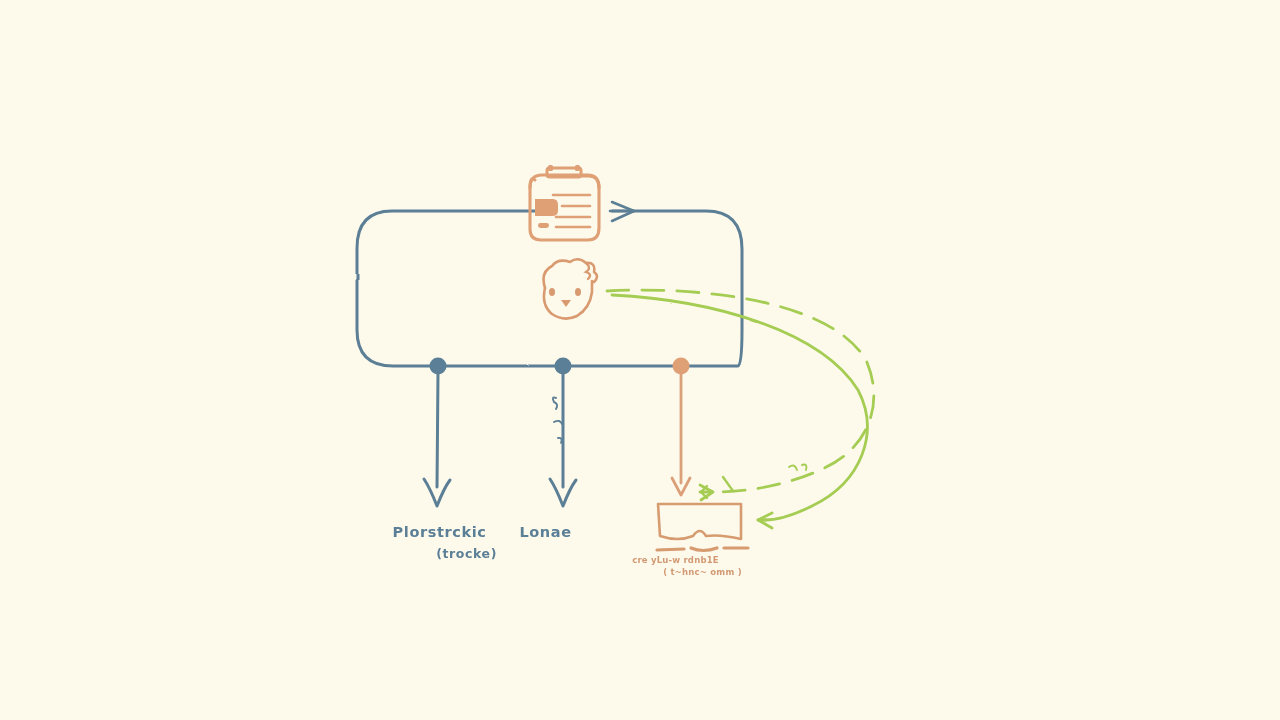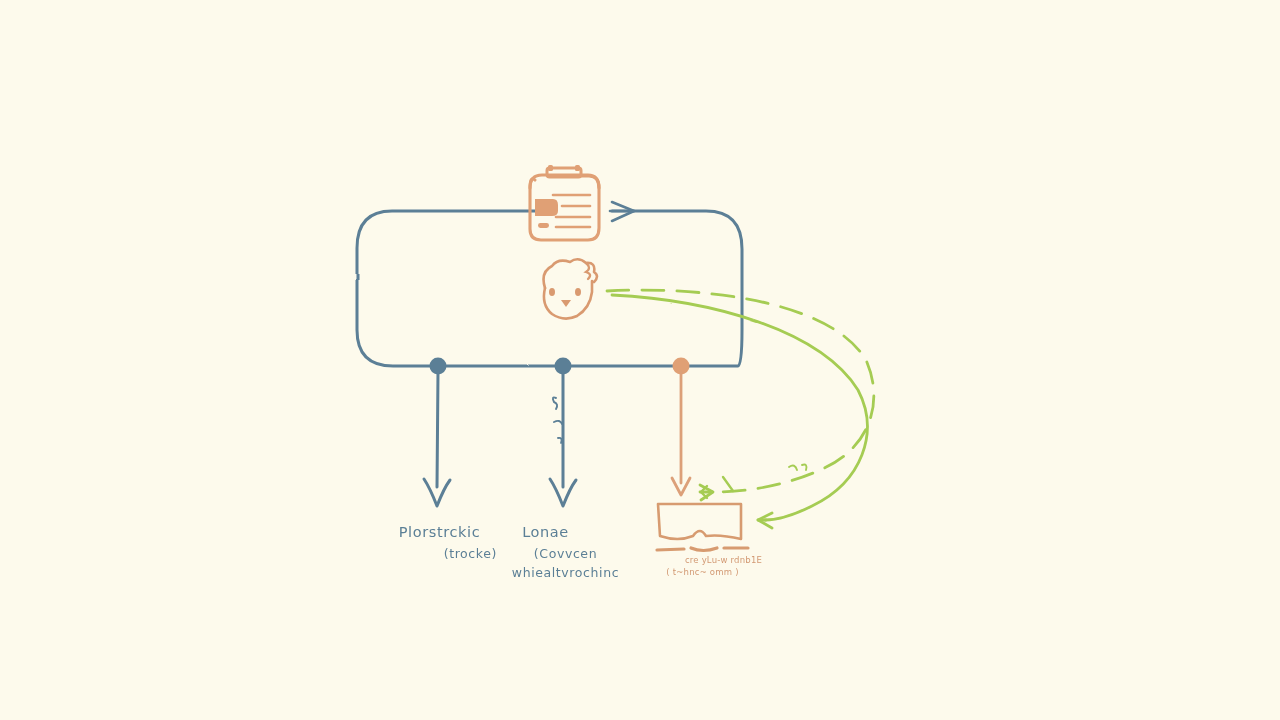--- a/index.html
+++ b/index.html
@@ -11,20 +11,21 @@
     width: 1280px;
     height: 720px;
     overflow: hidden;
     font-family: "DejaVu Sans", sans-serif;
   }
   #canvas {
     position: relative;
     width: 1228px;
     height: 720px;
     background: #fdfaec;
+    font-weight: bold;
   }
   #diagram {
     position: absolute;
     left: 0;
     top: 0;
     width: 1280px;
     height: 720px;
   }
   .hand-label {
     position: absolute;
@@ -159,19 +160,17 @@
       <path d="M 723 477 L 733 491" stroke="#a5cc52" stroke-width="2.4" stroke-linecap="round"></path>
       <path d="M 789 467 Q 795 463 797 470" fill="none" stroke="#a5cc52" stroke-width="1.9" stroke-linecap="round"></path>
       <path d="M 802 465 Q 808 463 806 470" fill="none" stroke="#a5cc52" stroke-width="1.9" stroke-linecap="round"></path>
     </g>
   </svg>
 
   <div class="hand-label label-blue label-title" style="left:382px; top:521px; width:115px;">Plorstrckic</div>
   <div class="hand-label label-blue label-sub" style="left:382px; top:544px; width:115px;text-align:right;">(trocke)</div>
 
   <div class="hand-label label-blue label-title" style="left:488px; top:521px; width:115px;">Lonae</div>
-  <div class="hand-label label-blue label-sub" style="left:503px; top:544px; width:125px;">(Covvcen
-whiealtvrochinc</div>
 
-  <div class="hand-label label-orange label-tiny" style="left:666px; top:554px; width:115px;">cre yLu-w rdnb1E</div>
+  <div class="hand-label label-orange label-tiny" style="left:618px; top:554px; width:115px;">cre yLu-w rdnb1E</div>
   <div class="hand-label label-orange label-tiny" style="left:645px; top:566px; width:115px;">( t~hnc~ omm )</div>
 
 </div>
 
 </body></html>

